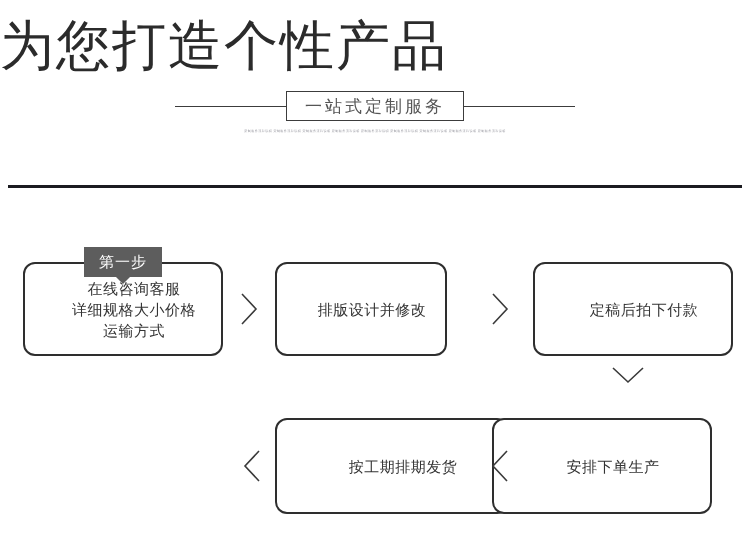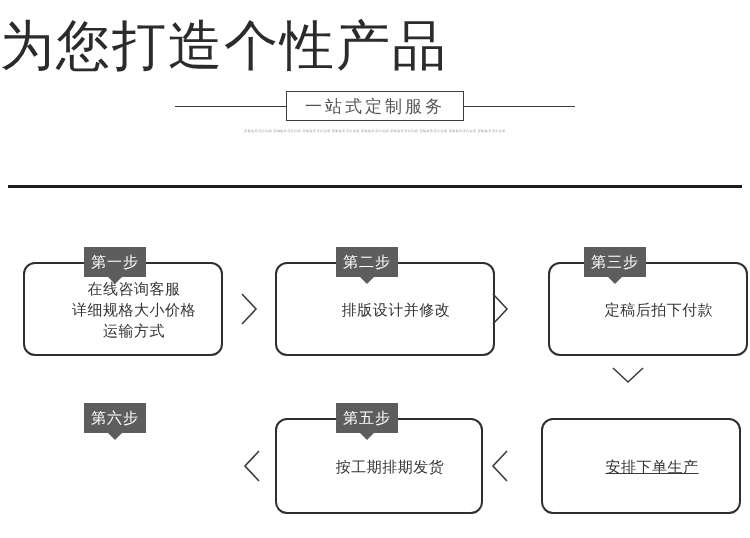--- a/index.html
+++ b/index.html
@@ -125,21 +125,21 @@
     margin-left: 22px;
   }
 
   .step-badge {
     position: absolute;
     background: #5d5d5d;
     color: #ffffff;
     font-size: 15px;
     letter-spacing: 1px;
     height: 30px;
-    padding: 0 7px;
+    padding: 0 15px;
     display: flex;
     align-items: center;
     justify-content: center;
     z-index: 3;
     white-space: nowrap;
   }
   .step-badge::after {
     content: "";
     position: absolute;
     left: 50%;
@@ -156,26 +156,26 @@
   .chev {
     position: absolute;
     width: 26px;
     height: 40px;
     z-index: 1;
   }
   .chev svg { display: block; width: 100%; height: 100%; }
 
   
   #box1 { left: 23px;  top: 76px;  width: 200px; height: 94px; }
-  #box2 { left: 275px; top: 76px;  width: 220px; height: 94px; }
-  #box3 { left: 548px; top: 76px;  width: 200px; height: 94px; }
+  #box2 { left: 275px; top: 76px;  width: 172px; height: 94px; }
+  #box3 { left: 533px; top: 76px;  width: 200px; height: 94px; }
   
   #box6 { left: 23px;  top: 232px; width: 200px; height: 96px; }
-  #box5 { left: 275px; top: 232px; width: 208px; height: 96px; }
-  #box4 { left: 541px; top: 232px; width: 200px; height: 96px; text-decoration: underline; }
+  #box5 { left: 275px; top: 232px; width: 234px; height: 96px; }
+  #box4 { left: 492px; top: 232px; width: 220px; height: 96px; }
 
   
   #badge1 { left: 84px;  top: 61px; }
   #badge2 { left: 336px; top: 61px; }
   #badge3 { left: 584px; top: 61px; }
   #badge6 { left: 84px;  top: 217px; }
   #badge5 { left: 336px; top: 217px; }
   #badge4 { left: 584px; top: 217px; }
 
   
@@ -216,51 +216,47 @@
 
   <div class="chev" id="chev-1-2">
     <svg viewBox="0 0 26 40">
         <polyline points="6,5 20,20 6,35" fill="none" stroke="#3a3a3a" stroke-width="1.6"></polyline>
       </svg>
   </div>
 
   <div class="step-box" id="box2">
     <span class="step-text">排版设计并修改</span>
   </div>
-  <div class="step-badge" id="badge2">第二步</div>
 
   <div class="chev" id="chev-2-3">
     <svg viewBox="0 0 26 40">
         <polyline points="6,5 20,20 6,35" fill="none" stroke="#3a3a3a" stroke-width="1.6"></polyline>
       </svg>
   </div>
 
   <div class="step-box" id="box3">
     <span class="step-text">定稿后拍下付款</span>
   </div>
-  <div class="step-badge" id="badge3">第三步</div>
 
   <div class="chev" id="chev-3-4">
     <svg viewBox="0 0 40 26">
         <polyline points="5,6 20,20 35,6" fill="none" stroke="#3a3a3a" stroke-width="1.6"></polyline>
       </svg>
   </div>
 
-  <div class="step-badge" id="badge6">第六步</div>
 
   <div class="chev" id="chev-5-6">
     <svg viewBox="0 0 26 40">
         <polyline points="20,5 6,20 20,35" fill="none" stroke="#3a3a3a" stroke-width="1.6"></polyline>
       </svg>
   </div>
 
   <div class="step-box" id="box5">
     <span class="step-text">按工期排期发货</span>
   </div>
-  <div class="step-badge" id="badge5">第五步</div>
 
   <div class="chev" id="chev-4-5">
     <svg viewBox="0 0 26 40">
         <polyline points="20,5 6,20 20,35" fill="none" stroke="#3a3a3a" stroke-width="1.6"></polyline>
       </svg>
   </div>
 
   <div class="step-box" id="box4">
     <span class="step-text">安排下单生产</span>
   </div>

